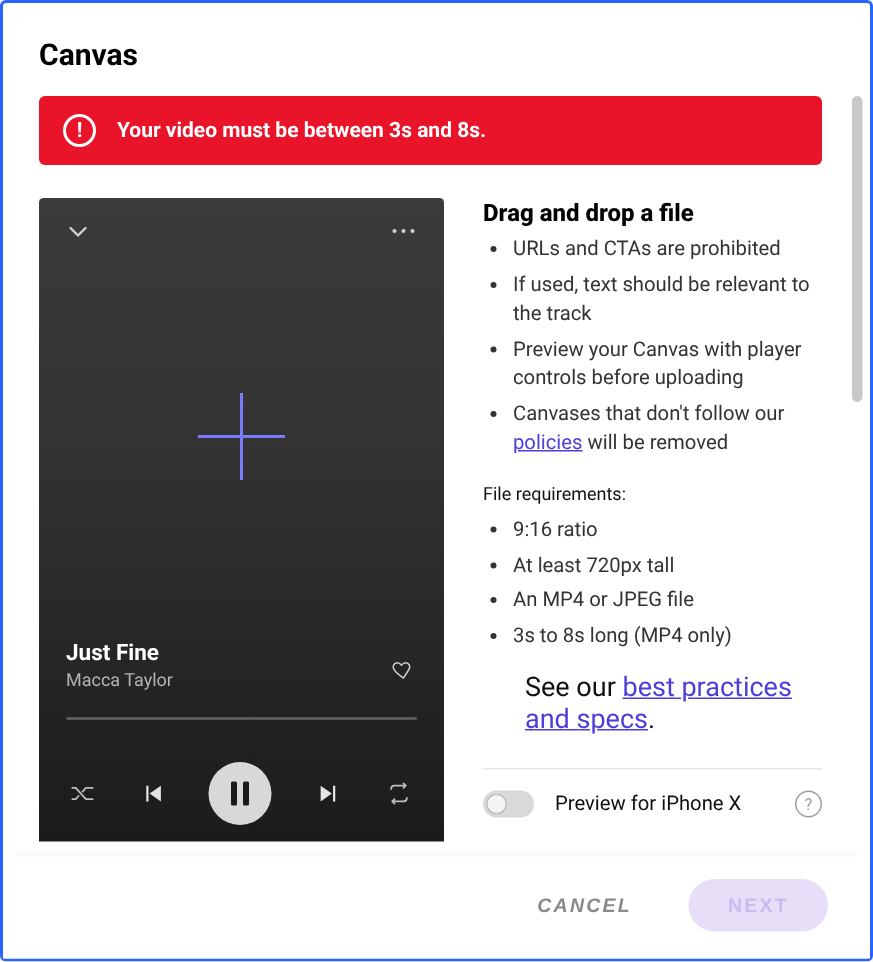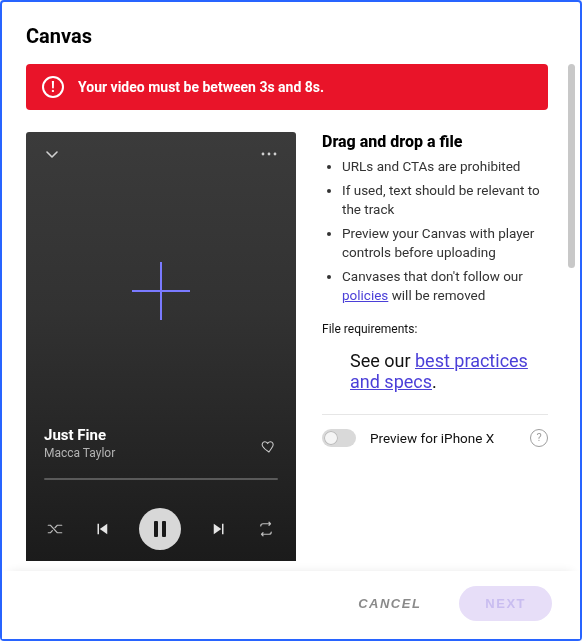--- a/index.html
+++ b/index.html
@@ -203,20 +203,26 @@
         <h2>Drag and drop a file</h2>
 
         <ul id="guidelines">
             <li>URLs and CTAs are prohibited</li>
             <li>If used, text should be relevant to the track</li>
             <li>Preview your Canvas with player controls before uploading</li>
             <li><span>Canvases that don't follow our </span><a href="#" class="link">policies</a><span> will be removed</span></li>
           </ul>
 
         <div class="reqlabel">File requirements:</div>
+        <ul id="requirements">
+            <li>9:16 ratio</li>
+            <li>At least 720px tall</li>
+            <li>An MP4 or JPEG file</li>
+            <li>3s to 8s long (MP4 only)</li>
+          </ul>
 
         <div class="seeour">
           <span>See our </span><a href="#" class="link">best practices and specs</a><span>.</span>
         </div>
 
         <hr class="divider">
 
         <div class="toggle-row">
           <div class="toggle"></div>
           <div class="toggle-label">Preview for iPhone X</div>

